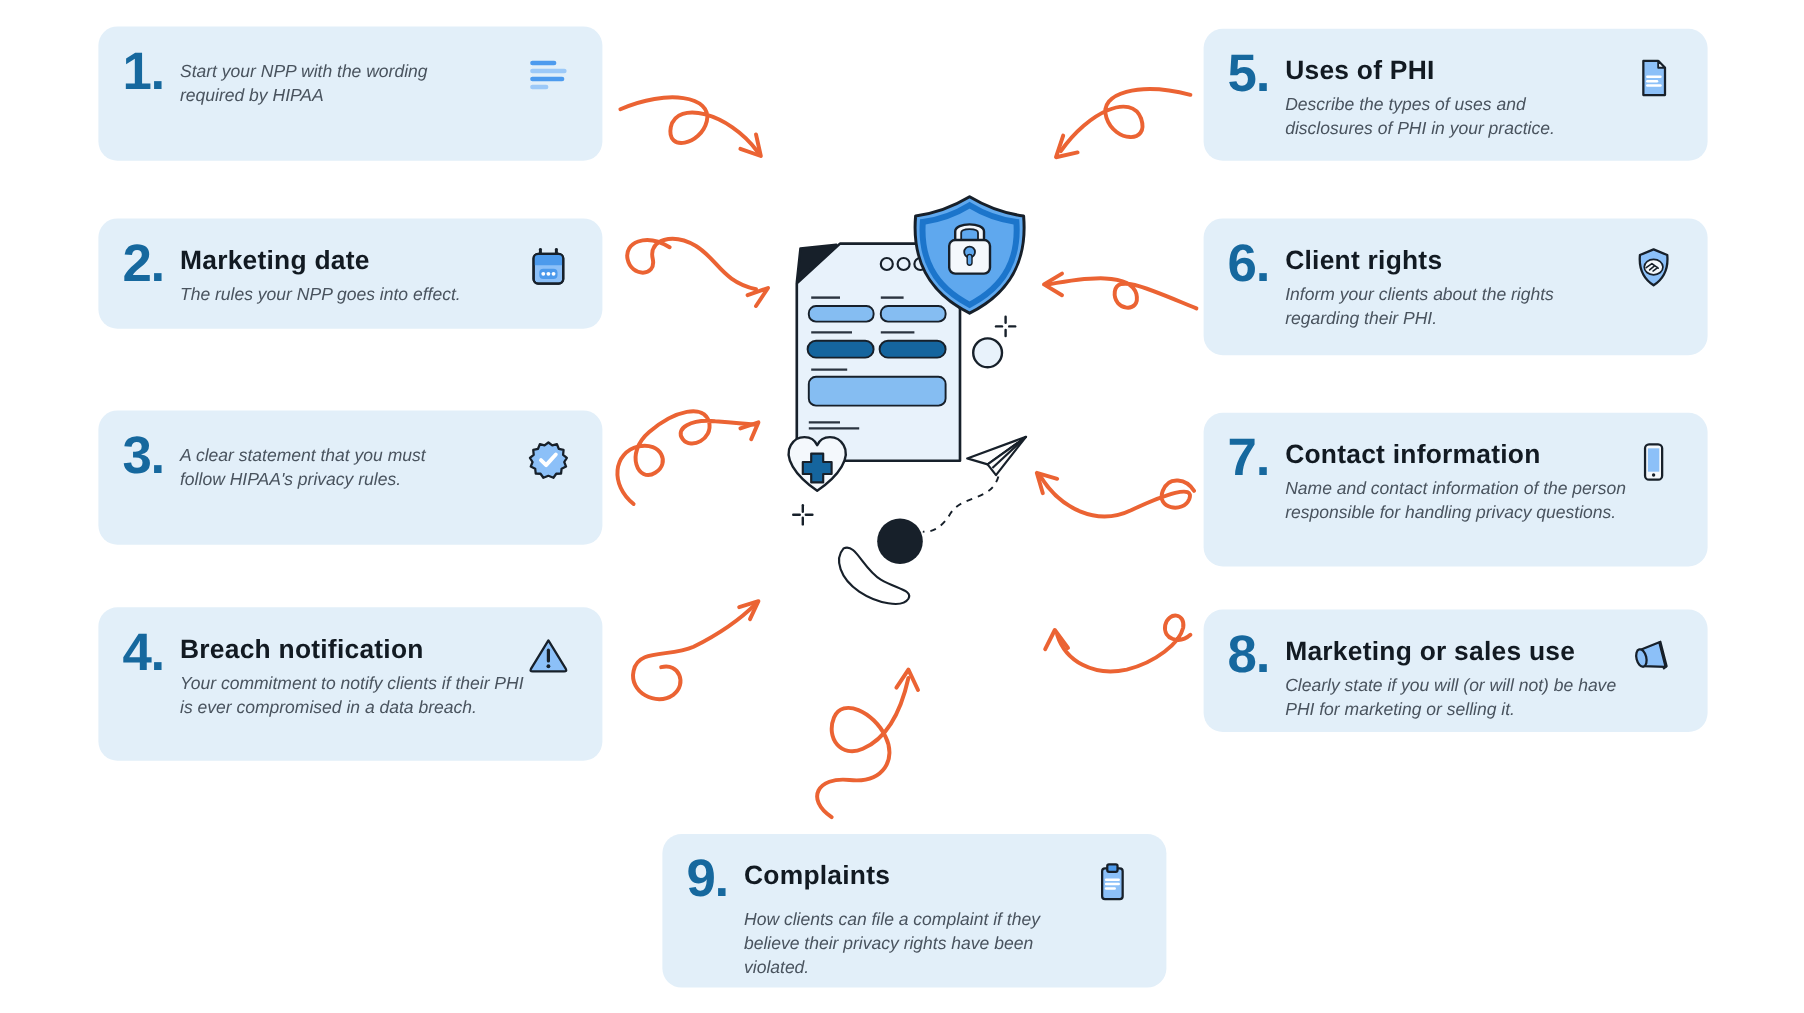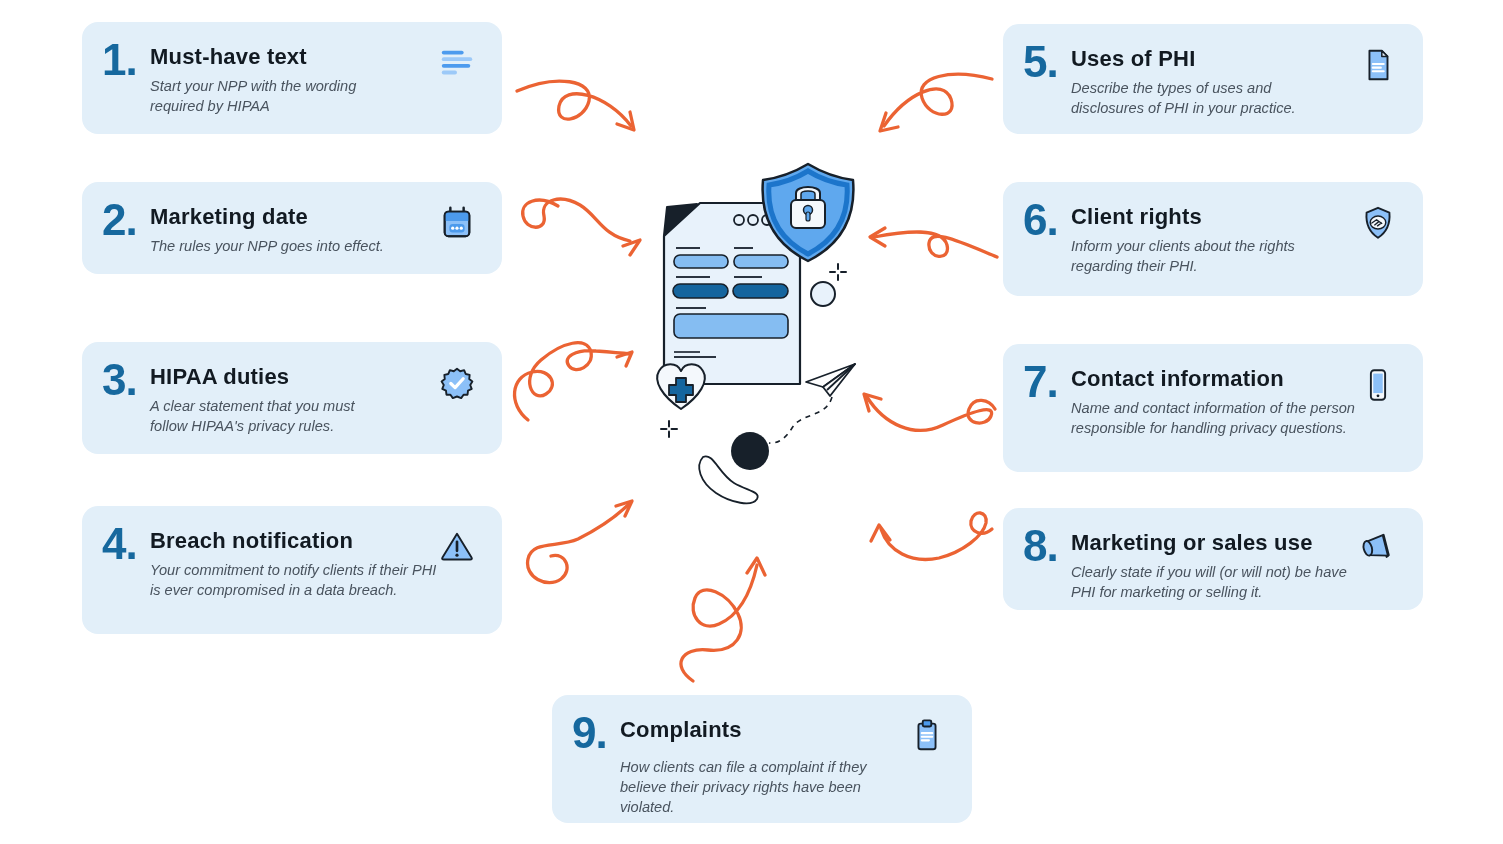--- a/index.html
+++ b/index.html
@@ -33,21 +33,20 @@
   .arrow { stroke:#EB6333; stroke-width:3.3; fill:none; stroke-linecap:round; stroke-linejoin:round; }
 </style>
 </head>
 <body>
 
 <div class="stage">
 
   <div class="card c1">
     <div class="num">1.</div>
     <div class="content">
-      <div class="title">Must-have text</div>
       <div class="desc">Start your NPP with the wording required by HIPAA</div>
     </div>
     <svg class="icon" viewBox="0 0 40 40">
       <rect x="4" y="7" width="23" height="4" rx="2" fill="#4D9BEE"></rect>
       <rect x="4" y="14" width="32" height="4" rx="2" fill="#9CC9F8"></rect>
       <rect x="4" y="21" width="30" height="4" rx="2" fill="#4D9BEE"></rect>
       <rect x="4" y="28" width="16" height="4" rx="2" fill="#9CC9F8"></rect>
     </svg>
   </div>
 
@@ -66,21 +65,20 @@
       <rect x="12" y="21" width="16" height="9" rx="3.5" fill="#4C9AEC"></rect>
       <circle cx="15.5" cy="25.5" r="1.7" fill="#ffffff"></circle>
       <circle cx="20" cy="25.5" r="1.7" fill="#ffffff"></circle>
       <circle cx="24.5" cy="25.5" r="1.7" fill="#ffffff"></circle>
     </svg>
   </div>
 
   <div class="card c3">
     <div class="num">3.</div>
     <div class="content">
-      <div class="title">HIPAA duties</div>
       <div class="desc">A clear statement that you must follow HIPAA's privacy rules.</div>
     </div>
     <svg class="icon" viewBox="0 0 40 40">
       <polygon points="20,5 23.4,7.6 27.5,6.5 29.1,10.5 33.3,11.5 32.9,15.8 36.2,18.5 33.9,22.1 35.5,26.1 31.6,28 31.1,32.3 26.9,32.4 24.4,35.9 20,34.2 15.6,35.9 13.1,32.4 8.9,32.3 8.4,28 4.5,26.1 6.1,22.1 3.8,18.5 7.1,15.8 6.7,11.5 10.9,10.5 12.5,6.5 16.6,7.6" fill="#8CC0F8" stroke="#17202A" stroke-width="2" stroke-linejoin="round"></polygon>
       <polyline points="13.5,20.5 18,24.8 26.5,15.5" fill="none" stroke="#ffffff" stroke-width="3.4" stroke-linecap="round" stroke-linejoin="round"></polyline>
     </svg>
   </div>
 
   <div class="card c4">
     <div class="num">4.</div>

